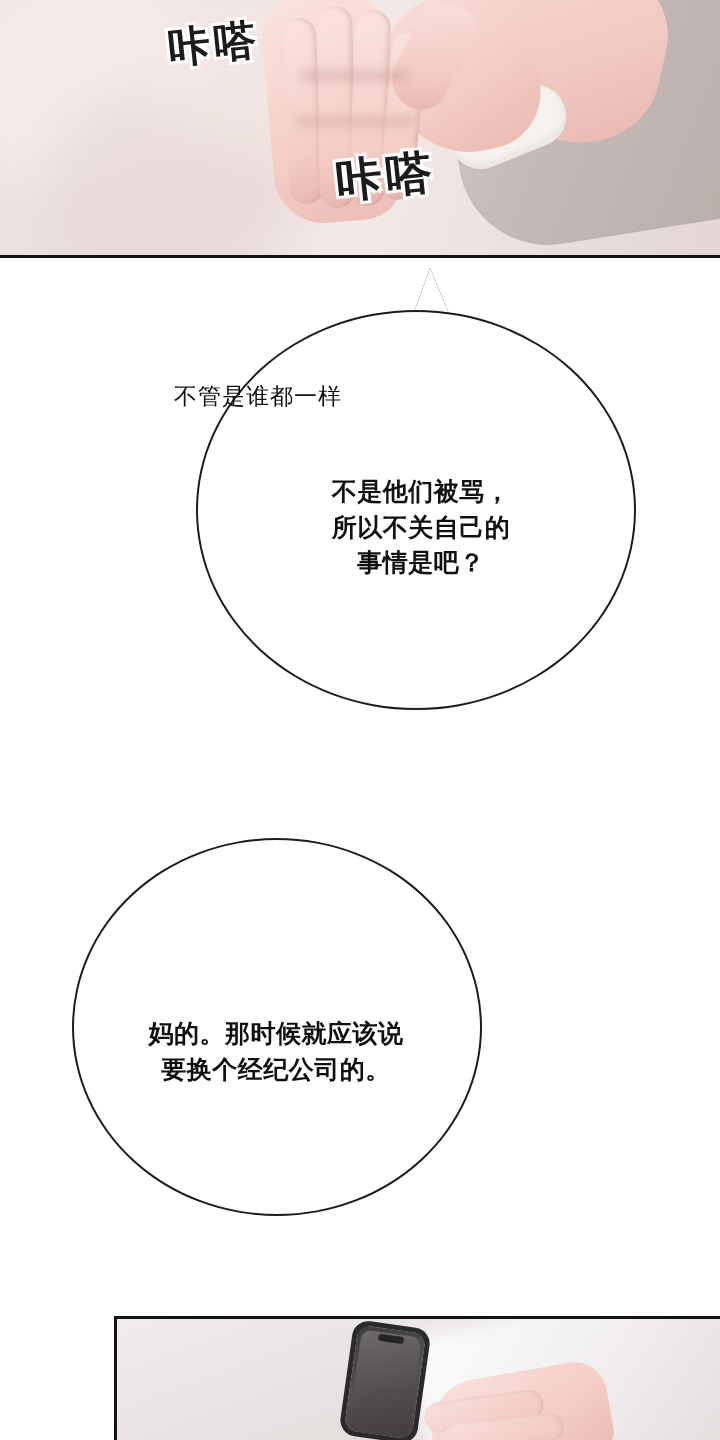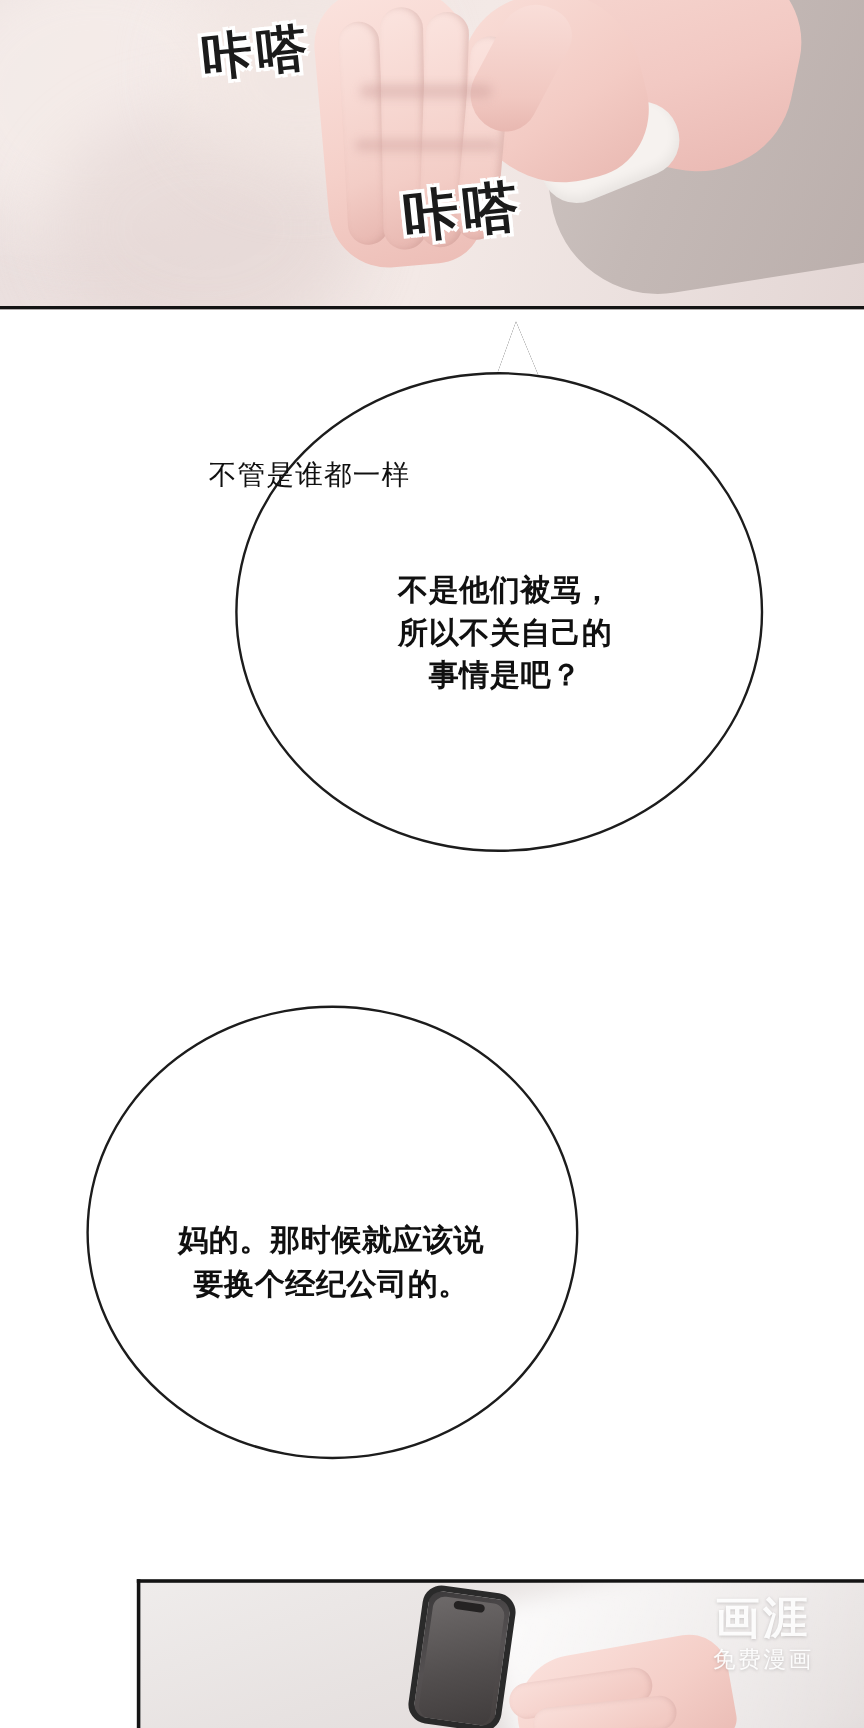--- a/index.html
+++ b/index.html
@@ -342,18 +342,14 @@
     <div class="desk-light"></div>
   </div>
   <div class="phone">
     <div class="phone-screen"></div>
     <div class="phone-notch"></div>
   </div>
   <div class="hand-bottom"></div>
   <div class="finger-b fb1"></div>
   <div class="finger-b fb2"></div>
 
-  <div class="watermark">
-    <div class="wm-main">画涯</div>
-    <div class="wm-sub">免费漫画</div>
-  </div>
 
 </div>
 
 </body></html>

